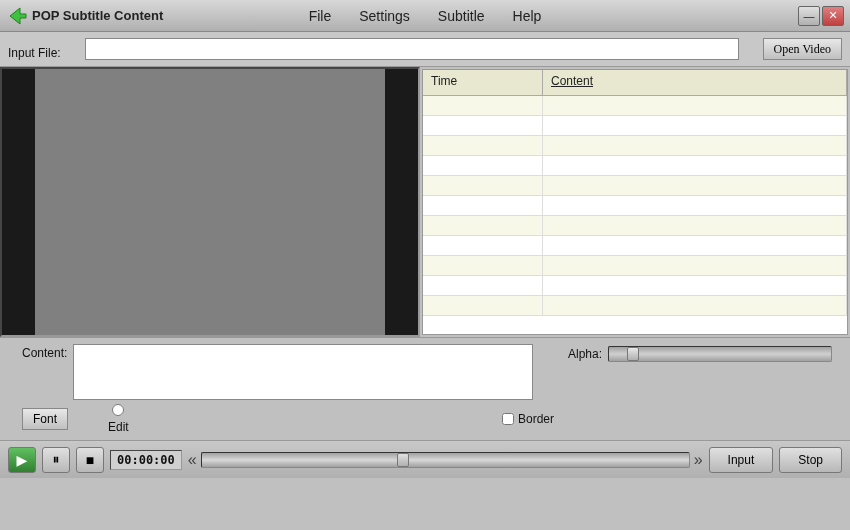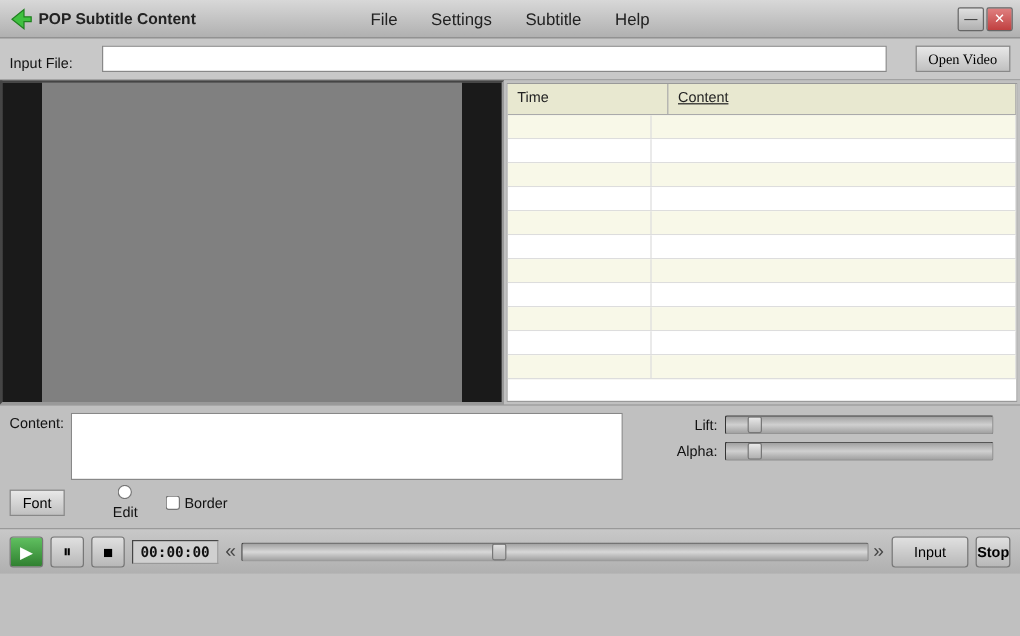--- a/index.html
+++ b/index.html
@@ -142,21 +142,21 @@
       border-bottom: 1px solid #aaa;
       height: 26px;
       flex-shrink: 0;
     }
     .table-header-cell {
       padding: 4px 8px;
       font-size: 12px;
       color: #222;
       border-right: 1px solid #aaa;
     }
-    .table-header-time { width: 134px; }
+    .table-header-time { width: 120px; }
     .table-header-content { flex: 1; text-decoration: underline; }
     .table-body {
       flex: 1;
       overflow-y: auto;
     }
     .table-row {
       display: flex;
       height: 20px;
       border-bottom: 1px solid #ddd;
     }
@@ -175,22 +175,21 @@
     .bottom-section {
       display: flex;
       flex-direction: column;
       background: #c0c0c0;
       border-top: 1px solid #999;
     }
 
     
     .content-row {
       display: flex;
-      padding: 6px 8px;
-      gap: 10px;
+      padding: 6px 22px;
       align-items: flex-start;
     }
     .content-label {
       font-size: 12px;
       color: #111;
       padding-top: 2px;
       white-space: nowrap;
     }
     .content-textarea {
       width: 460px;
@@ -330,27 +329,26 @@
       height: 26px;
       padding: 0 18px;
       background: linear-gradient(to bottom, #e0e0e0, #b8b8b8);
       border: 1px solid #777;
       border-radius: 3px;
       cursor: pointer;
       font-size: 12px;
     }
     .stop-btn {
       height: 26px;
-      padding: 0 0;
+      padding: 0 18px;
       background: linear-gradient(to bottom, #e0e0e0, #b8b8b8);
       border: 1px solid #777;
       border-radius: 3px;
       cursor: pointer;
       font-size: 12px;
-      font-weight: bold;
     }
   </style>
 </head>
 <body>
 
 <div class="title-bar">
   <div class="title-bar-logo">
     <svg class="logo-arrow" viewBox="0 0 20 20">
       <polygon points="2,10 12,2 12,8 18,8 18,12 12,12 12,18" fill="#40c040" stroke="#208020" stroke-width="1"></polygon>
     </svg>
@@ -438,42 +436,36 @@
 
 <div class="bottom-section">
 
   <div class="content-row">
 
     <div style="display:flex; flex-direction:column; gap:4px;">
       <div style="display:flex; align-items:flex-start; gap:6px;">
         <span class="content-label">Content:</span>
         <textarea class="content-textarea" style=""></textarea>
       </div>
-      <div style="display:flex; align-items:center; justify-content:flex-start; width:540px;">
+      <div style="display:flex; align-items:center; justify-content:space-between; width:540px;">
         <div style="display:flex; align-items:center; gap:40px;">
           <button class="font-btn">Font</button>
           <div style="display:flex; align-items:center; gap:4px;flex-direction:column;">
             <input type="radio" class="radio-edit" style="">
             <span class="edit-label">Edit</span>
           </div>
         </div>
         <div style="display:flex; align-items:center; gap:4px; padding-right: 8px; margin-left: 23px;">
           <input type="checkbox" class="checkbox-border" style="">
           <span class="border-label">Border</span>
         </div>
       </div>
     </div>
 
     <div class="sliders-panel">
-      <div class="slider-row">
-        <span class="slider-label">Lift:</span>
-        <div class="slider-track">
-          <div class="slider-thumb" style="left: 8%;"></div>
-        </div>
-      </div>
       <div class="slider-row">
         <span class="slider-label">Alpha:</span>
         <div class="slider-track">
           <div class="slider-thumb" style="left: 8%;"></div>
         </div>
       </div>
     </div>
   </div>
 
   <div class="transport-bar">

